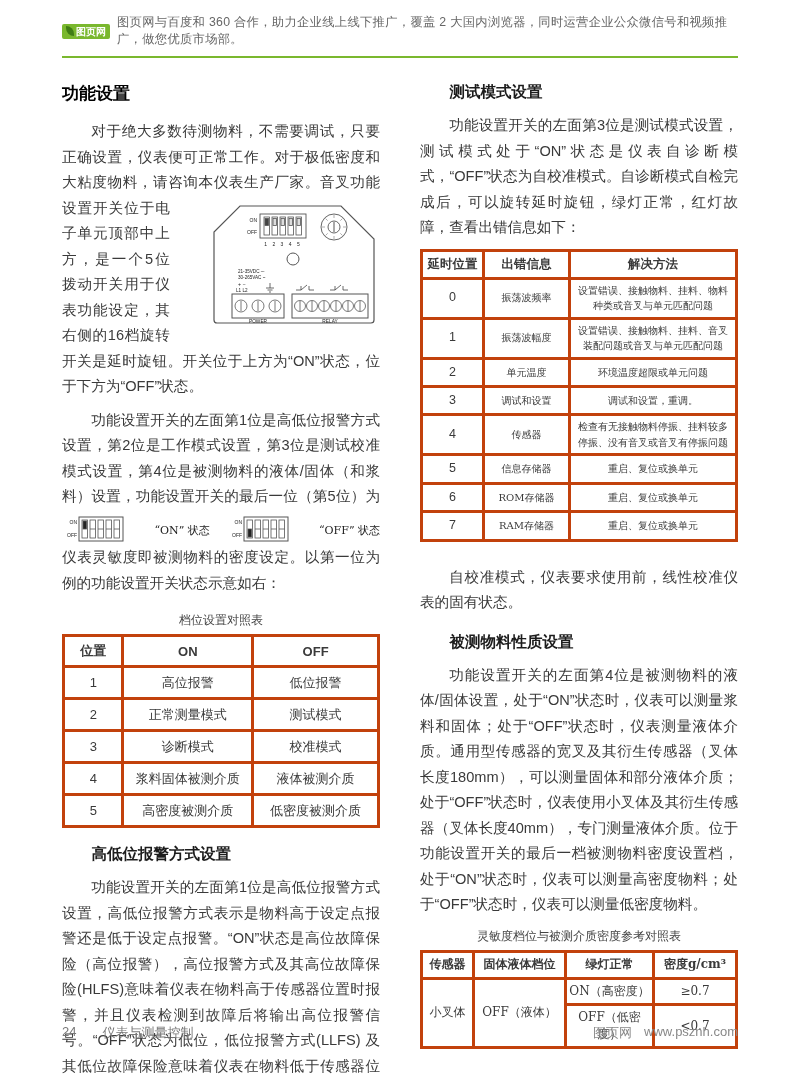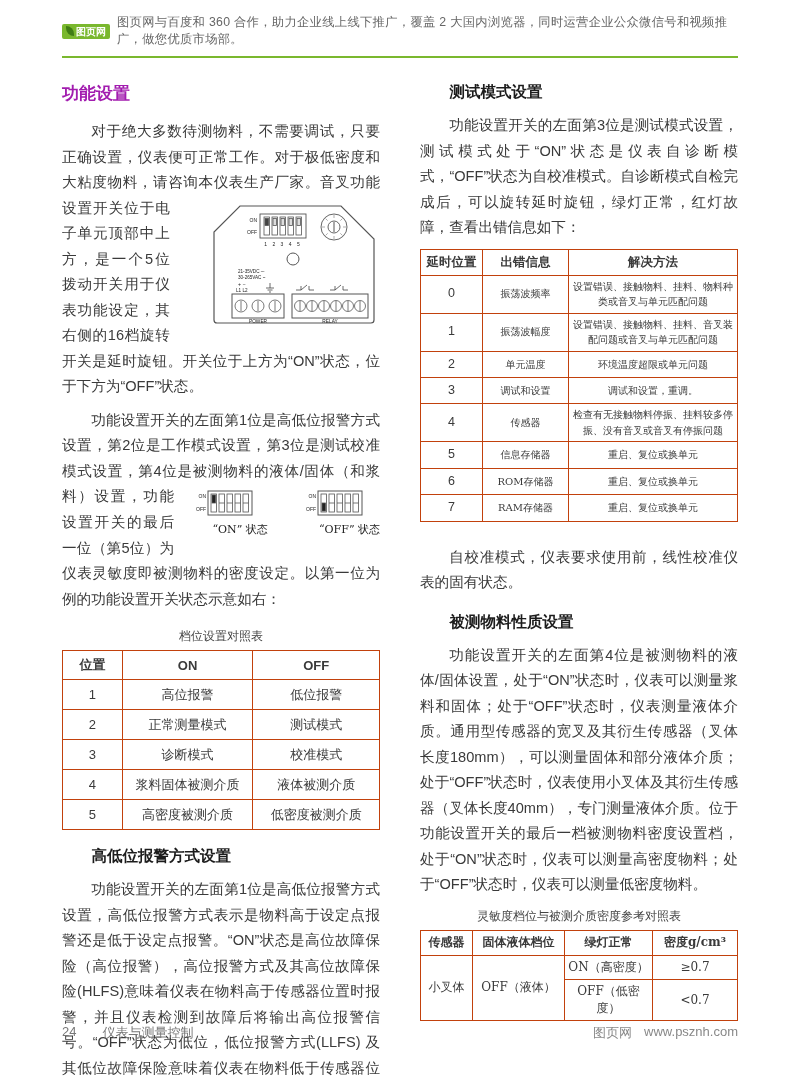--- a/index.html
+++ b/index.html
@@ -11,52 +11,52 @@
   .top-header { display:flex; align-items:center; gap:7px; padding:14px 0 8px 0; border-bottom:2px solid #7ab82e; }
   .logo-badge { display:inline-flex; flex-direction:column; align-items:center; }
   .logo-box { background:#7ab82e; color:#fff; font-size:10px; font-weight:bold; padding:2px 4px; border-radius:2px; line-height:1.1; white-space:nowrap; display:inline-flex; align-items:center; gap:2px;}
   .leaf { width:8px; height:10px; background:#3f7d14; border-radius:0 8px 0 8px; display:inline-block; }
   .tagline { font-size:12.3px; color:#666; letter-spacing:.3px; }
 
   
   .columns { display:flex; gap:40px; margin-top:22px; }
   .col { width:318px; flex:0 0 318px; }
 
-  .blue-title { color:#a21caf; font-size:17px; font-weight:bold; margin:2px 0 14px 0; }
+  .blue-title { color:#000000; font-size:17px; font-weight:bold; margin:2px 0 14px 0; }
   .sec-heading { font-size:15.5px; font-weight:bold; color:#1c1c1c; margin:16px 0 10px 1.9em; }
   p.para { font-size:14.6px; line-height:1.75; text-indent:2em; text-align:justify; margin-bottom:8px; }
 
   .float-right { float:right; margin:5px 0 2px 9px; }
   .clear { clear:both; }
 
   .tbl-caption { text-align:center; font-size:12px; color:#444; margin:8px 0 5px 0; }
 
   table { border-collapse:collapse; width:100%; }
-  th,td { border:1px solid #c2410c; text-align:center; vertical-align:middle; }
+  th,td { border:3px solid #c2410c; text-align:center; vertical-align:middle; }
 
   
   .gear-table th { font-size:13px; padding:5px 2px; font-weight:bold; }
   .gear-table td { font-size:13px; padding:5.5px 2px; font-family:"DejaVu Serif","Liberation Serif",serif; }
   .gear-table td.num { font-family:"Liberation Sans",sans-serif; }
   .gear-table .c1 { width:60px; } .gear-table .c2 { width:131px; } .gear-table .c3 { width:127px; }
 
   
   .err-table th { font-size:12.5px; padding:4px 2px; font-family:"DejaVu Serif","Liberation Serif",serif; font-weight:bold; }
   .err-table td { font-size:10px; padding:3px 4px; font-family:"DejaVu Serif","Liberation Serif",serif; line-height:1.55; }
   .err-table td.num { font-family:"Liberation Sans",sans-serif; font-size:12.5px; }
   .err-table .c1 { width:62px; } .err-table .c2 { width:86px; }
 
   
   .den-table th { font-size:12px; padding:3.5px 2px; font-family:"DejaVu Serif","Liberation Serif",serif; font-weight:bold; }
   .den-table td { font-size:12px; padding:3px 2px; font-family:"DejaVu Serif","Liberation Serif",serif; }
   .den-table .c1 { width:52px; } .den-table .c2 { width:92px; } .den-table .c3 { width:88px; }
 
   
   .dip-pair { display:flex; gap:22px; }
-  .dip-fig { display:flex; flex-direction:column; align-items:center; }
+  .dip-fig { display:flex; flex-direction:row; align-items:center; }
   .dip-cap { font-size:11px; color:#222; margin-top:3px; font-family:"DejaVu Serif","Liberation Serif",serif; white-space:nowrap; }
 
   svg text { font-family:"Liberation Sans",sans-serif; fill:#222; }
 
   
   .footer { position:absolute; left:62px; right:62px; bottom:36px; display:flex; justify-content:space-between; align-items:center; }
   .footer-left { font-size:13px; color:#777; display:flex; gap:26px; }
   .footer-right { font-size:13px; color:#888; display:flex; gap:12px; }
 </style>
 </head>

